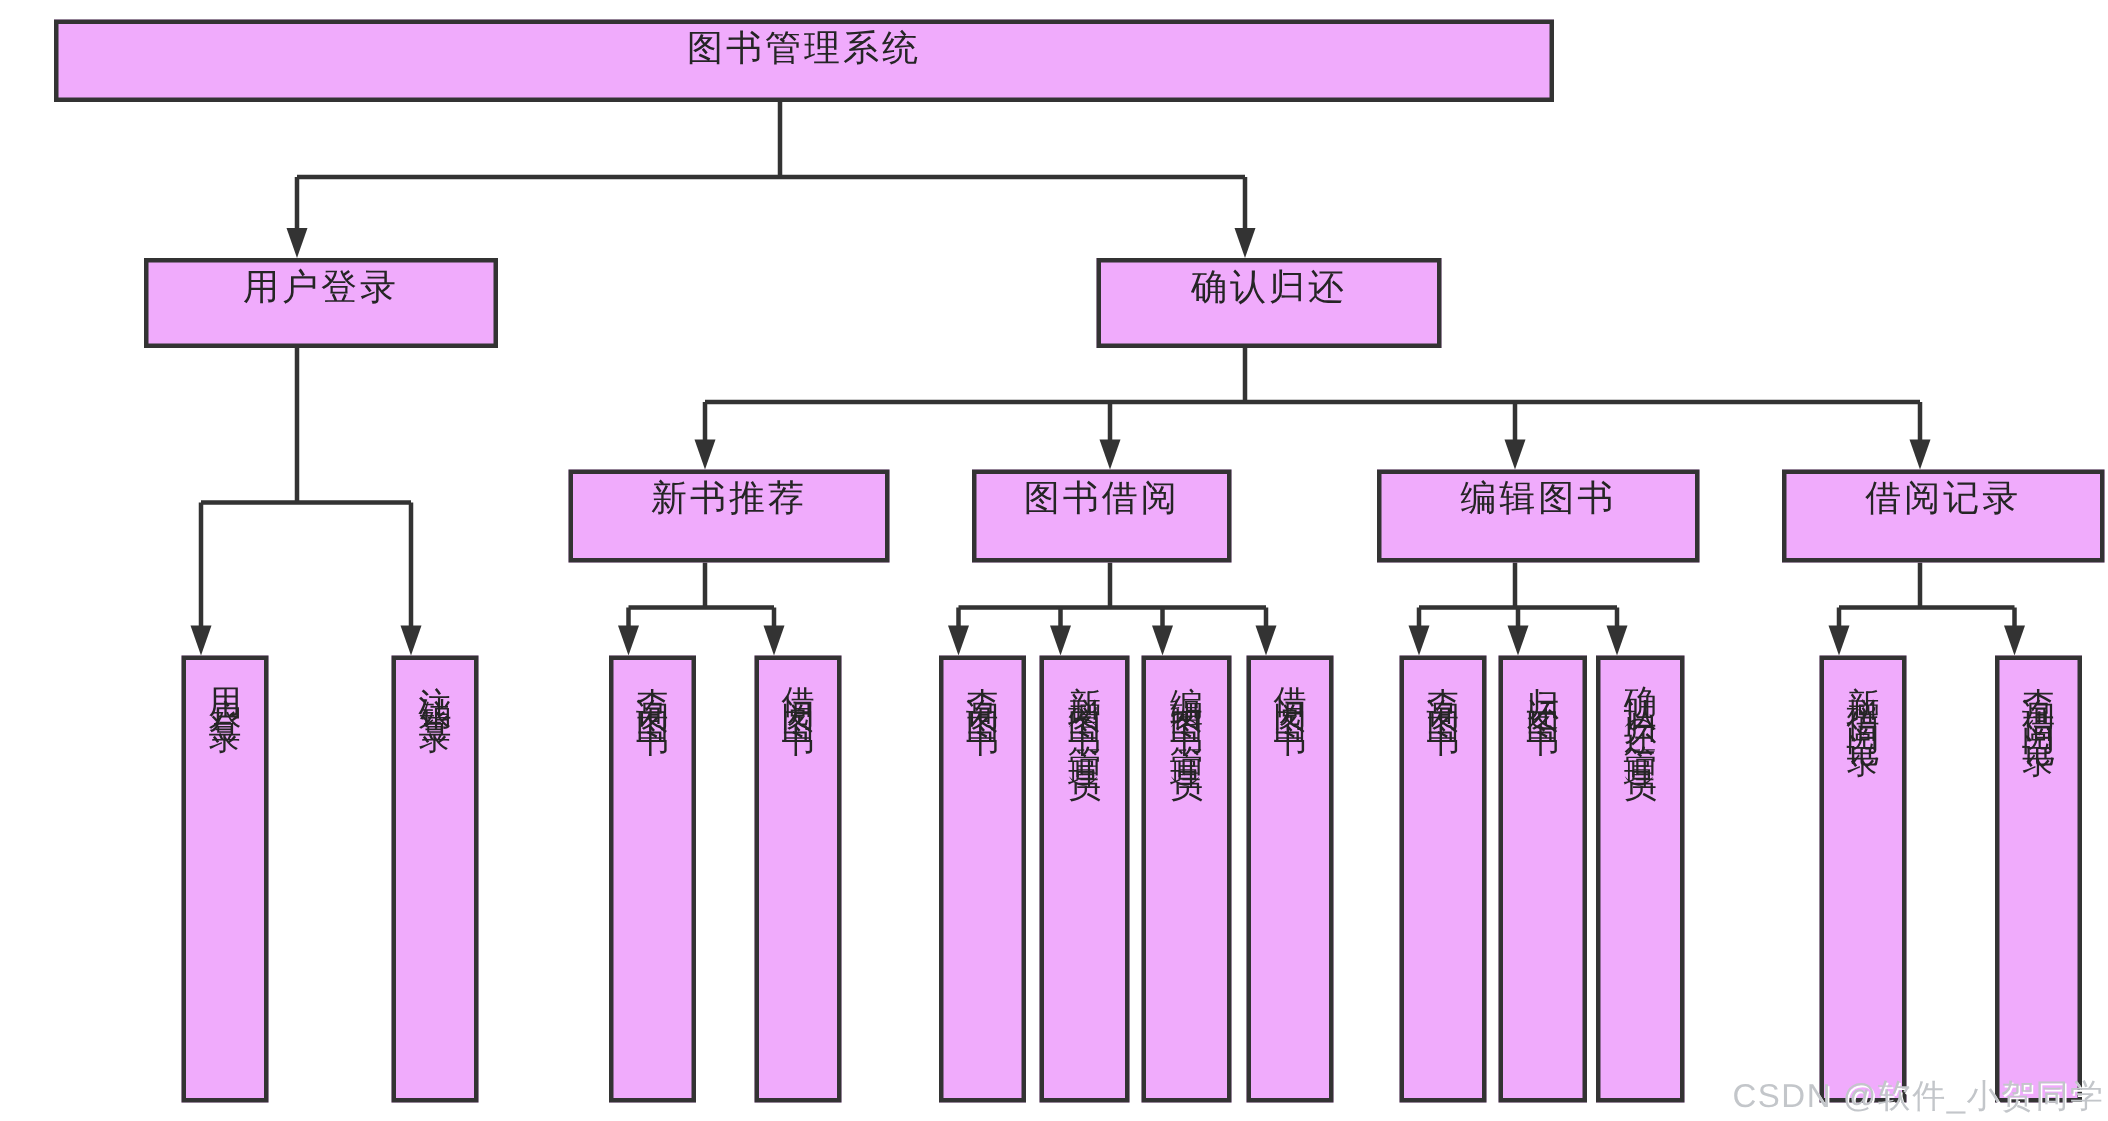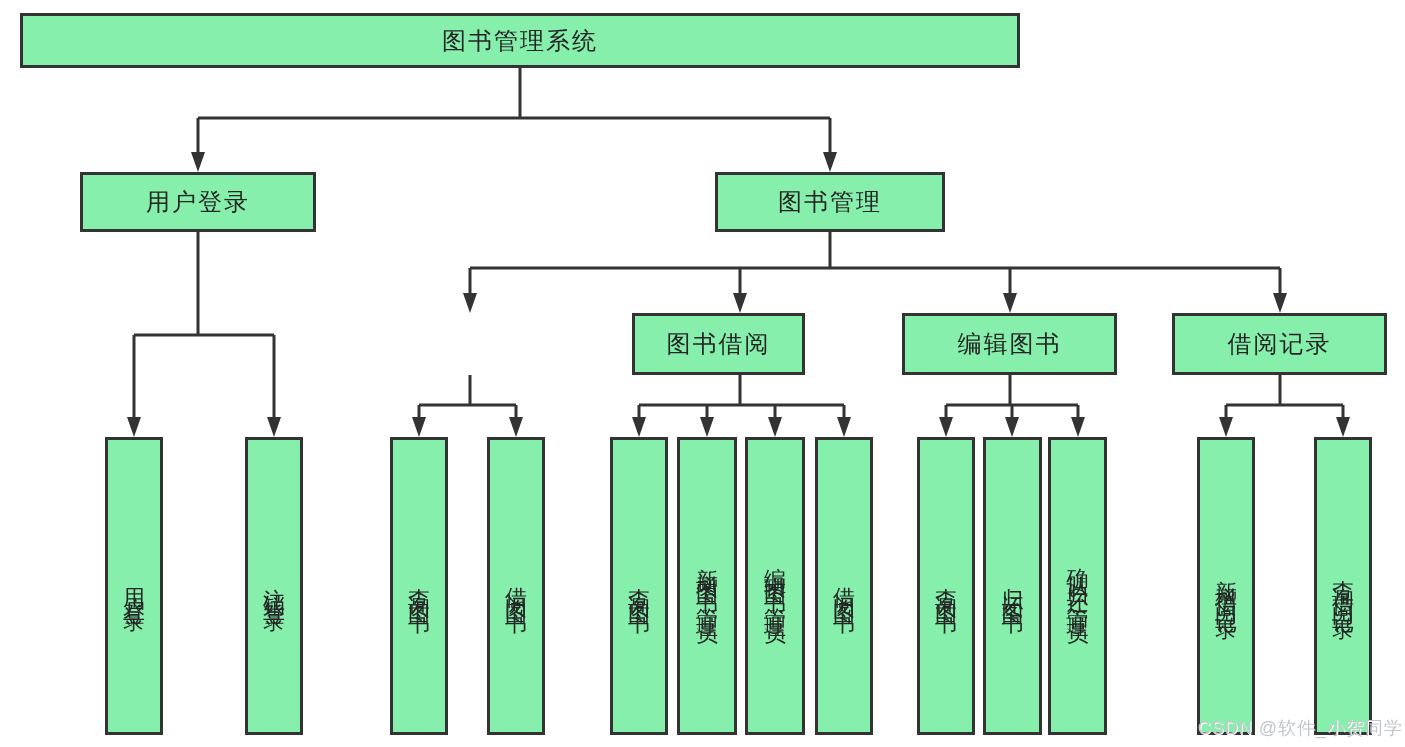--- a/index.html
+++ b/index.html
@@ -19,44 +19,44 @@
     position: absolute;
     left: 0;
     top: 0;
     width: 1405px;
     height: 747px;
   }
   .node {
     position: absolute;
     box-sizing: border-box;
     border: 3px solid #333333;
-    background: #86efac;
+    background: #f0abfc;
     display: flex;
-    align-items: center;
     justify-content: center;
     color: #252525;
+    margin-left: 16px;
   }
   .hnode span {
     font-size: 24px;
     letter-spacing: 2px;
     white-space: nowrap;
   }
   .vnode span {
     writing-mode: vertical-rl;
     text-orientation: mixed;
     font-size: 22px;
     letter-spacing: 8px;
     line-height: 1;
     white-space: nowrap;
   }
   .watermark {
     position: absolute;
     top: 716px;
     right: 2px;
-    font-size: 18px;
+    font-size: 22px;
     letter-spacing: 1px;
     color: #c3c6ca;
     text-shadow: 1px 1px 0 #ffffff;
     z-index: 5;
     white-space: nowrap;
   }
 </style>
 </head>
 <body>
 
@@ -96,23 +96,26 @@
   </svg>
 
   <div class="node hnode" style="left:20px;top:13px;width:1000px;height:55px">
     <span>图书管理系统</span>
   </div>
 
   <div class="node hnode" style="left:80px;top:172px;width:236px;height:60px">
     <span>用户登录</span>
   </div>
   <div class="node hnode" style="left:715px;top:172px;width:230px;height:60px">
-    <span>图书管理</span>
+    <span>确认归还</span>
   </div>
 
+  <div class="node hnode" style="left:363px;top:313px;width:214px;height:62px">
+    <span>新书推荐</span>
+  </div>
   <div class="node hnode" style="left:632px;top:313px;width:173px;height:62px">
     <span>图书借阅</span>
   </div>
   <div class="node hnode" style="left:902px;top:313px;width:215px;height:62px">
     <span>编辑图书</span>
   </div>
   <div class="node hnode" style="left:1172px;top:313px;width:215px;height:62px">
     <span>借阅记录</span>
   </div>
 

